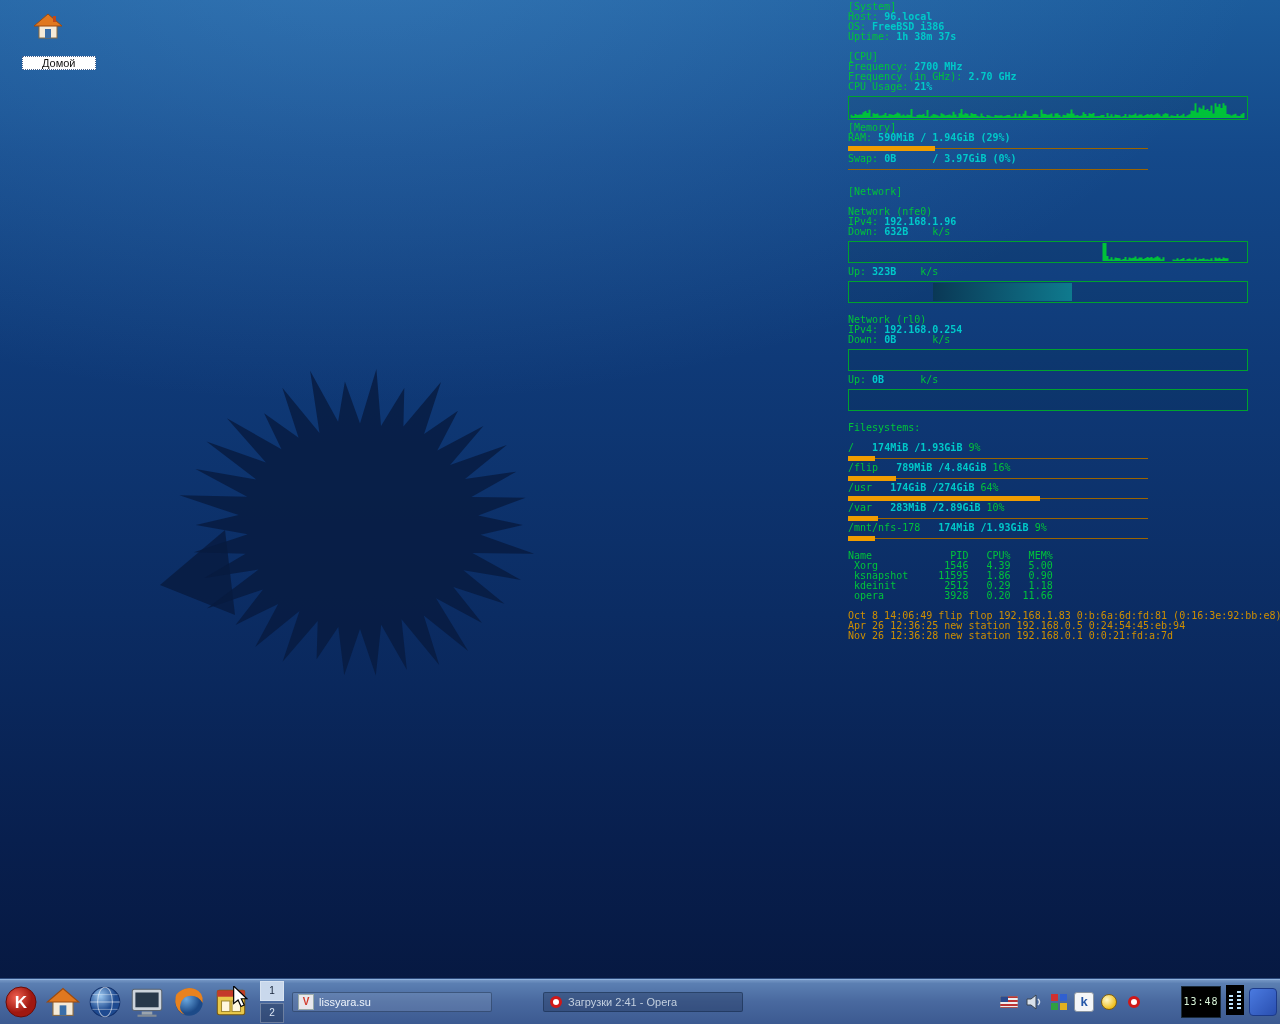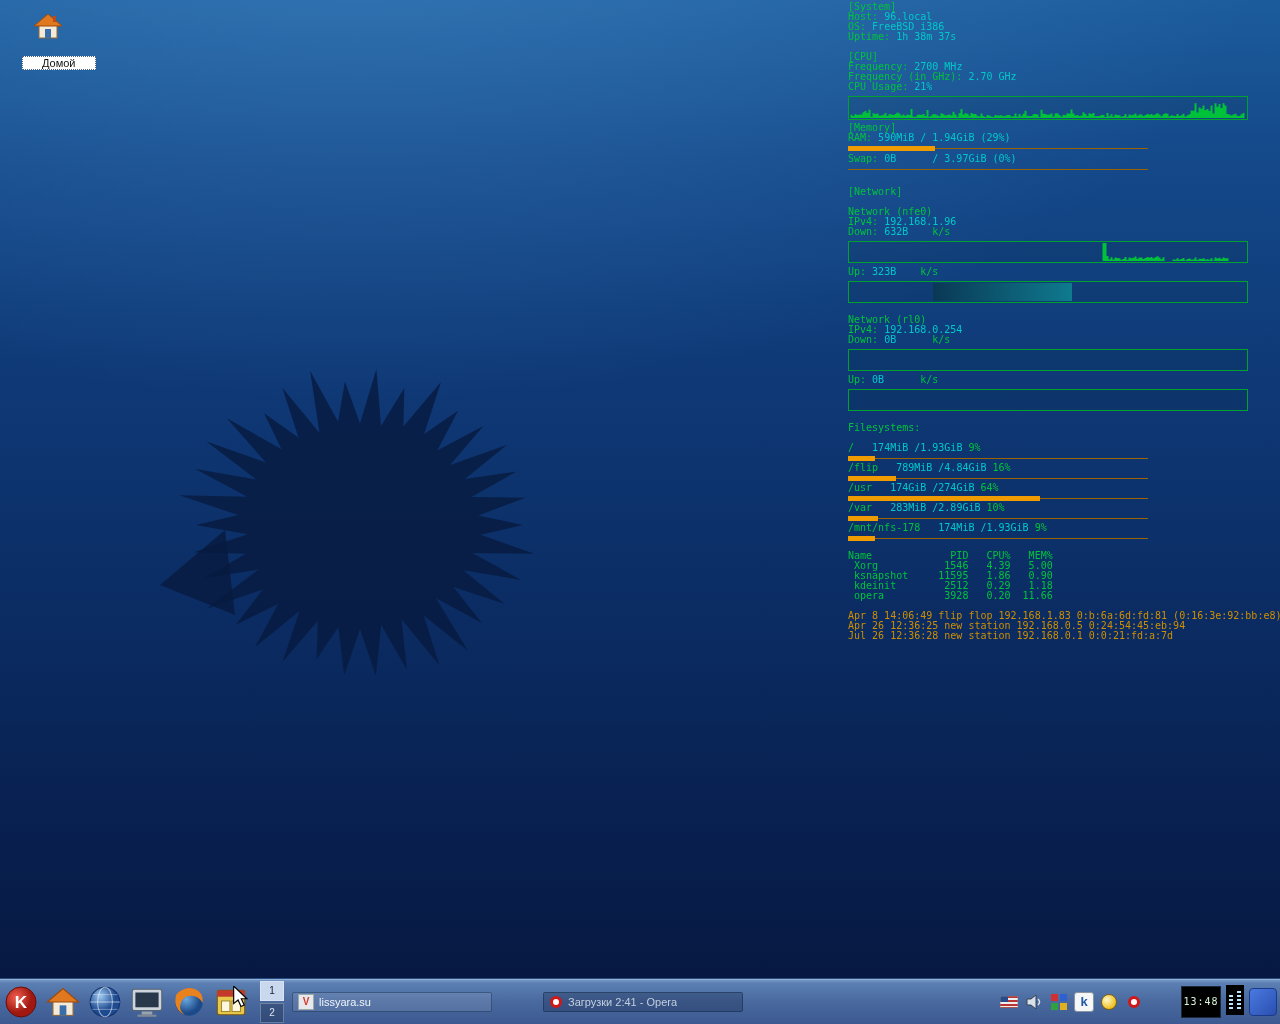--- a/index.html
+++ b/index.html
@@ -12,21 +12,21 @@
 
   
   .desktop-icon{position:absolute;left:22px;top:10px;width:52px;text-align:center;cursor:default;}
   .dlabel{display:inline-block;margin-top:10px;background:#ffffff;color:#111;
     font:11px "Liberation Sans",sans-serif;padding:0 19px;border:1px dotted #46618c;}
 
   
   .monitor{position:absolute;left:848px;top:2px;width:444px;}
   .mline{font:10px/10px "DejaVu Sans Mono",monospace;white-space:pre;}
   .c-g{color:var(--text-green,#00c43a);}
-  .c-cy{color:var(--text-cyan,#00c9c9);}
+  .c-cy{color:var(--text-cyan,#00c9c9);font-weight:bold;}
   .c-o{color:var(--text-orange,#cf8f00);}
   .graph{border:1px solid var(--graph-green,#00a22e);box-sizing:border-box;position:relative;background:rgba(0,20,10,0.08);}
   .graph svg{display:block;}
   .netup-fill{position:absolute;left:21%;top:1px;bottom:1px;width:35%;
     background:linear-gradient(90deg,rgba(9,55,80,0.85),#0f7a8e);}
   .hbar{position:relative;
     background:linear-gradient(to bottom,transparent 0,transparent 2px,var(--bar-track,#9c6400) 2px,var(--bar-track,#9c6400) 3px,transparent 3px);}
   .hbar-fill{position:absolute;top:0;left:0;height:5px;background:var(--bar-orange,#f09c00);}
 
   
@@ -154,23 +154,23 @@
       <div class="hbar" style="width: 300px; height: 5px; margin-top: 3px; margin-bottom: 2px;">
         <div class="hbar-fill" style="width: 9%;"></div>
       </div>
       <div style="height: 8px;"></div>
       <div class="mline"><span class="c-g">Name             PID   CPU%   MEM%</span></div>
       <div class="mline"><span class="c-g"> Xorg           1546   4.39   5.00</span></div>
       <div class="mline"><span class="c-g"> ksnapshot     11595   1.86   0.90</span></div>
       <div class="mline"><span class="c-g"> kdeinit        2512   0.29   1.18</span></div>
       <div class="mline"><span class="c-g"> opera          3928   0.20  11.66</span></div>
       <div style="height: 10px;"></div>
-      <div class="mline"><span class="c-o">Apr 8 14:06:49 flip flop 192.168.1.83 0:b:6a:6d:fd:81 (0:16:3e:92:bb:e8)</span></div>
+      <div class="mline"><span class="c-o">Oct 8 14:06:49 flip flop 192.168.1.83 0:b:6a:6d:fd:81 (0:16:3e:92:bb:e8)</span></div>
       <div class="mline"><span class="c-o">Apr 26 12:36:25 new station 192.168.0.5 0:24:54:45:eb:94</span></div>
-      <div class="mline"><span class="c-o">Jul 26 12:36:28 new station 192.168.0.1 0:0:21:fd:a:7d</span></div>
+      <div class="mline"><span class="c-o">Nov 26 12:36:28 new station 192.168.0.1 0:0:21:fd:a:7d</span></div>
     </div>
 
   <div class="taskbar">
     <div class="launchers">
       <div class="launcher">
         <svg width="38" height="38" viewBox="0 0 38 38">
           <defs>
               <radialGradient id="gradRed" cx="35%" cy="35%">
                 <stop offset="0%" stop-color="#f06050"></stop>
                 <stop offset="100%" stop-color="#a01810"></stop>

